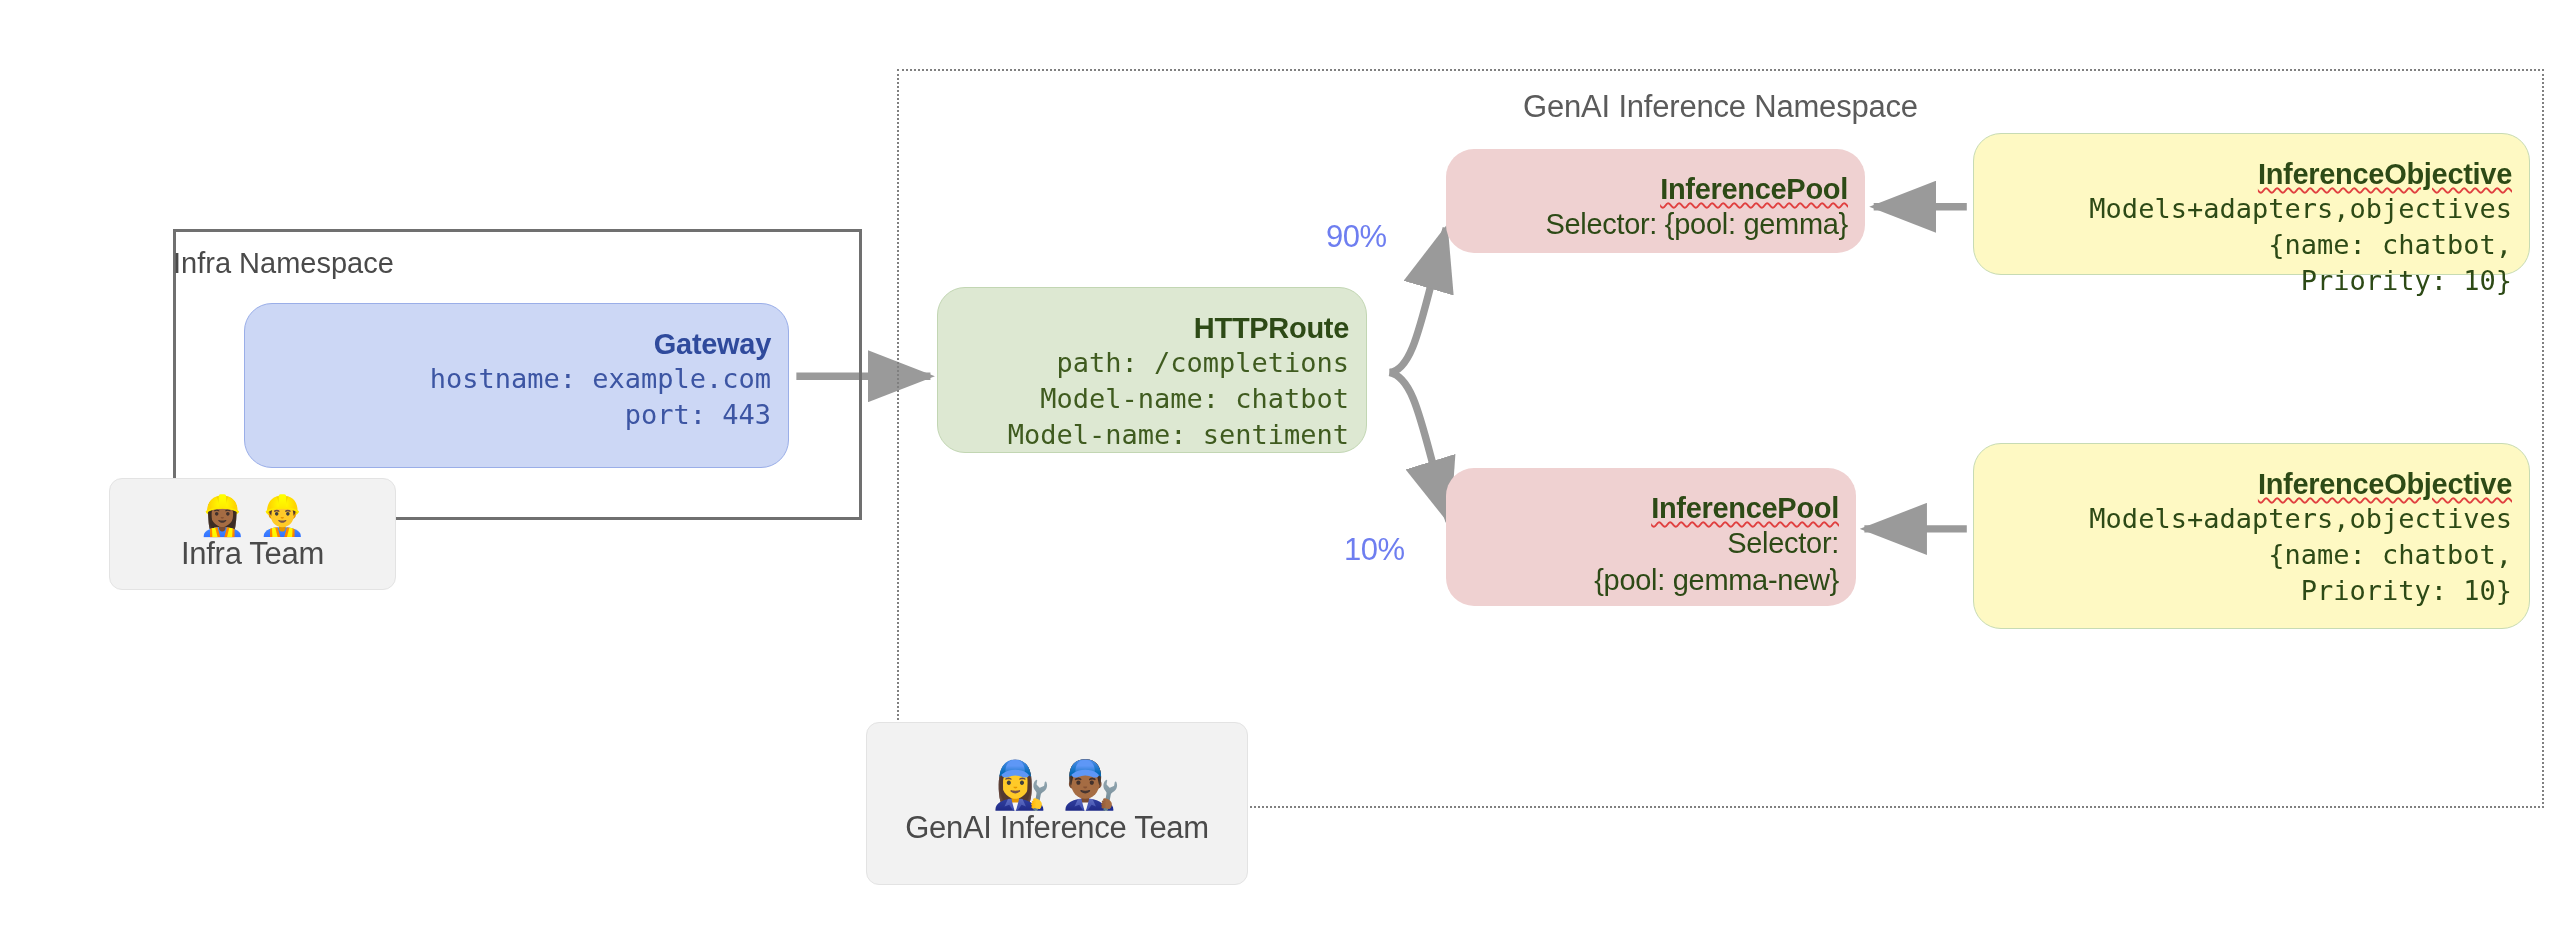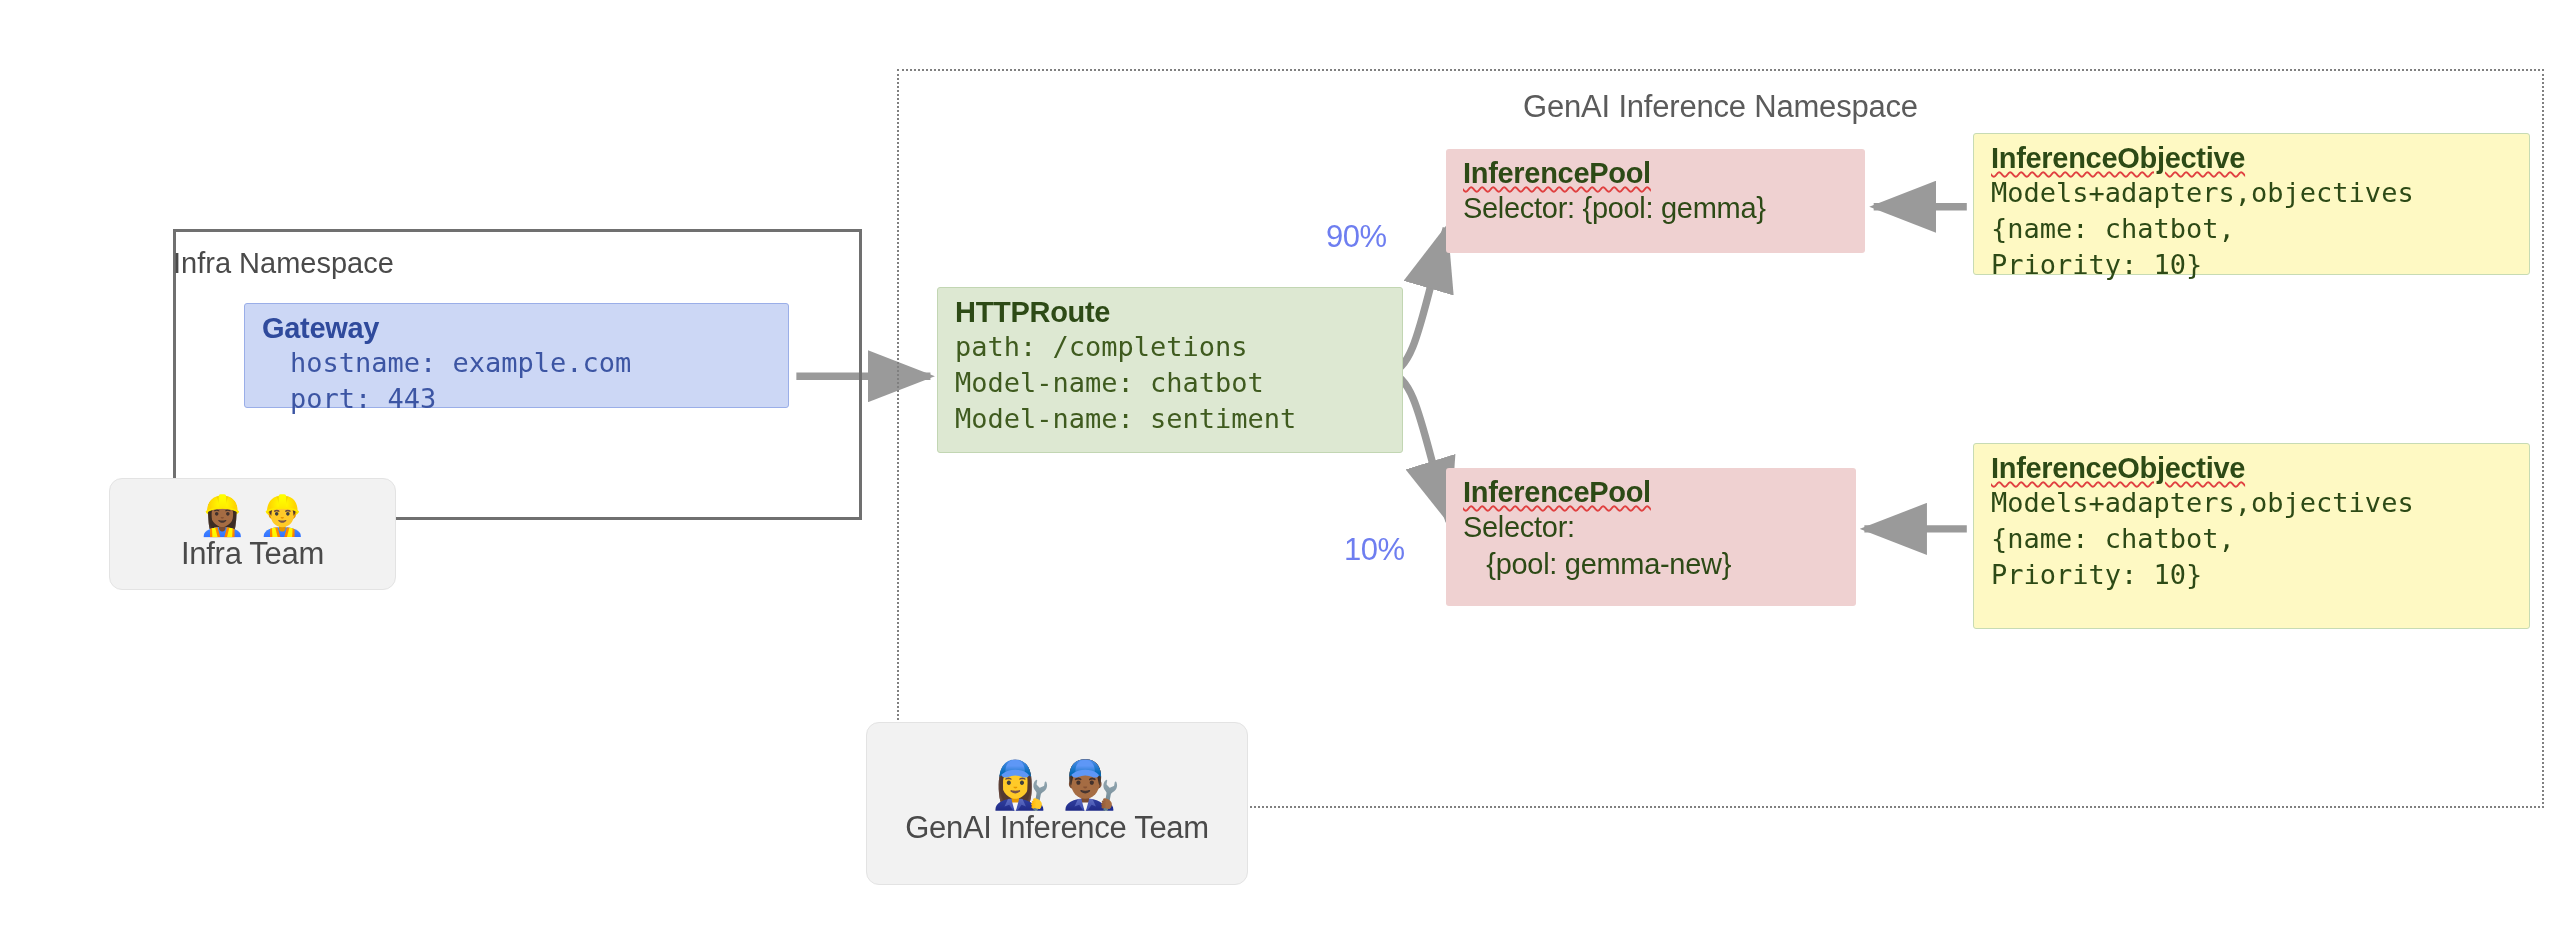--- a/index.html
+++ b/index.html
@@ -44,23 +44,24 @@
   #infra-namespace-title {
     left: 173px; top: 247px;
     width: 689px;
     text-align: left;
     font-size: 29px;
     color: #4a4a4a;
   }
 
   
   .card {
-    border-radius: 3px;
-    box-sizing: border-box;
-    padding: 7px 17px 13px 17px;
+    border-radius: 28px;
+    box-sizing: border-box;
+    padding: 23px 17px 13px 17px;
+    text-align: right;
   }
   .card .title {
     font-weight: bold;
     font-size: 29px;
     line-height: 1.18;
     letter-spacing: -0.3px;
   }
   .card .body {
     font-family: "DejaVu Sans Mono", "Liberation Mono", monospace;
     font-size: 27px;
@@ -75,31 +76,31 @@
   }
   .spell {
     text-decoration: underline wavy #e04040;
     text-decoration-thickness: 1.9px;
     text-underline-offset: 2.8px;
   }
 
   
   #gateway-card {
     left: 244px; top: 303px;
-    width: 545px; height: 105px;
+    width: 545px; height: 165px;
     background: #ccd7f5;
     border: 1.9px solid #9aaee8;
   }
   #gateway-card .title { color: #2f4a9c; }
   #gateway-card .body  { color: #3c55a3; margin-left: 28px; }
 
   
   #httproute-card {
     left: 937px; top: 287px;
-    width: 466px; height: 166px;
+    width: 430px; height: 166px;
     background: #dde8d2;
     border: 1.9px solid #c2d6b3;
   }
   #httproute-card .title { color: #2d4a16; }
   #httproute-card .body  { color: #3f5b1f; }
 
   
   .pool-card {
     background: #efd1d1;
     border: none;

